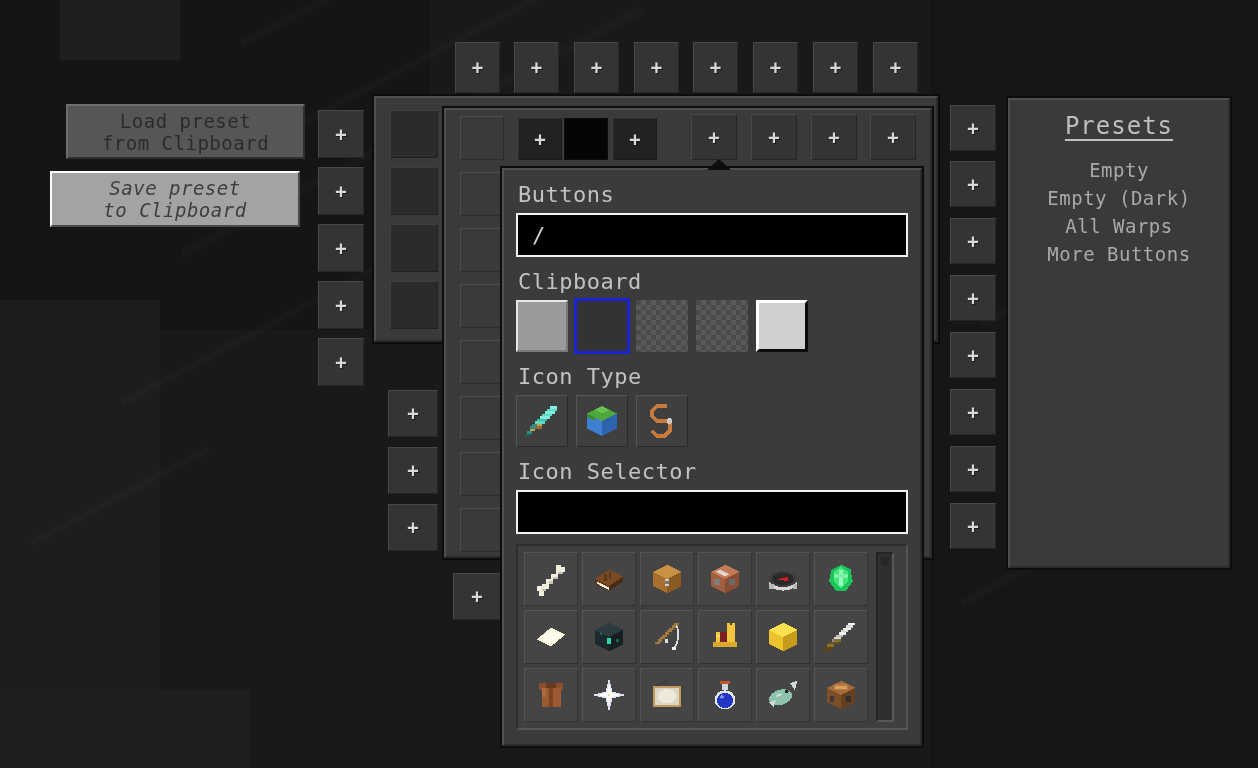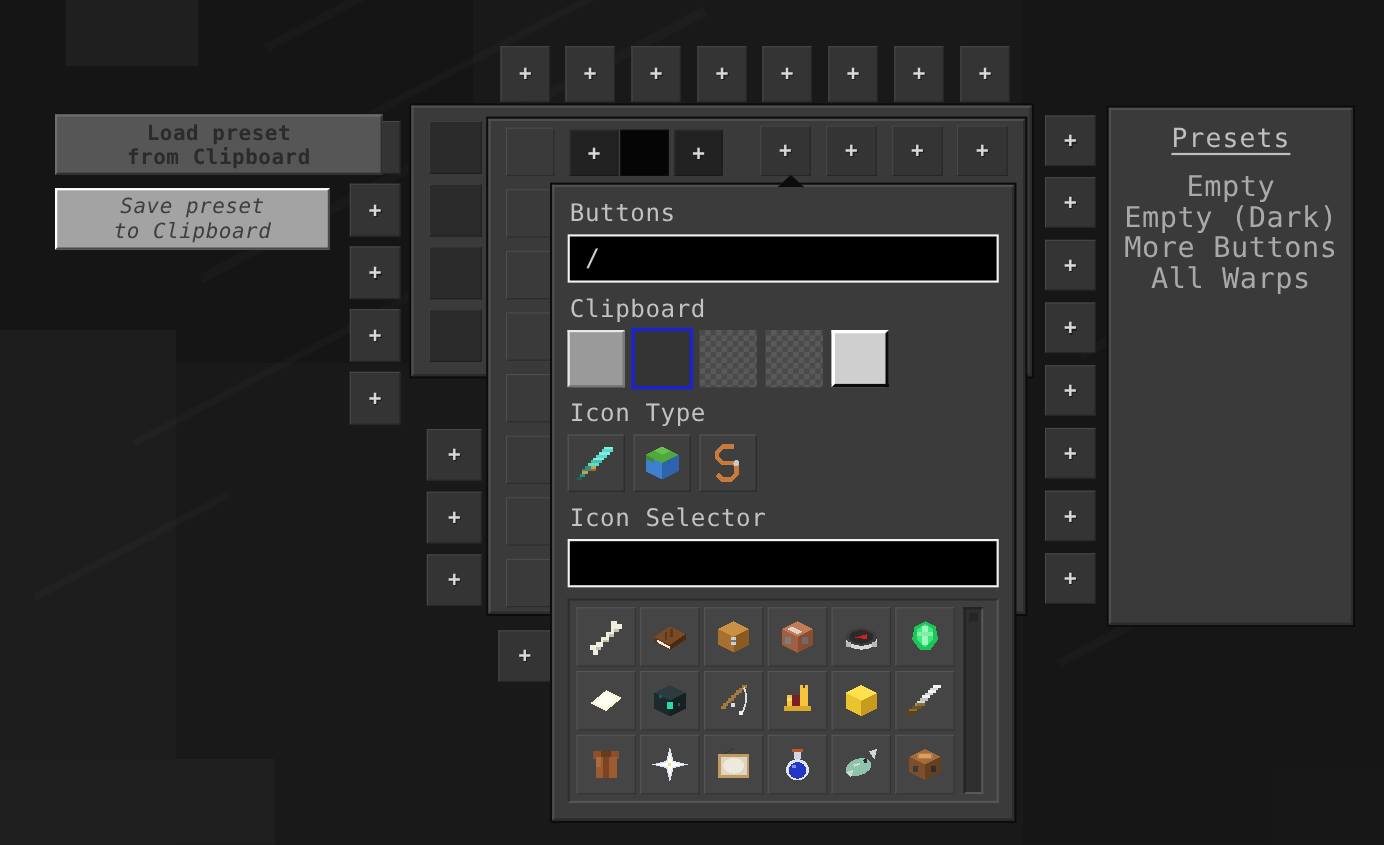--- a/index.html
+++ b/index.html
@@ -92,21 +92,21 @@
     border-right:2px solid #2c2c2c; border-bottom:2px solid #2c2c2c;
     box-shadow:0 0 0 2px #0d0d0d;
     padding-top:12px;
   }
   #presets .ptitle {
     text-align:center; font-size:24px; color:#bfbfbf;
     text-decoration:underline; text-underline-offset:5px;
     letter-spacing:1px; margin-bottom:16px;
   }
   #presets .pitem {
-    text-align:center; font-size:26px; color:#a9a9a9;
+    text-align:center; font-size:19px; color:#a9a9a9;
     line-height:28px; letter-spacing:0.5px; cursor:pointer;
   }
 
   
   #dialog {
     position:absolute; left:502px; top:168px; width:420px; height:578px;
     background:#3b3b3b;
     border-top:2px solid #505050; border-left:2px solid #505050;
     border-right:2px solid #2c2c2c; border-bottom:2px solid #2c2c2c;
     box-shadow:0 0 0 2px #0c0c0c;
@@ -270,35 +270,35 @@
   <div class="plus" style="left:950px;top:105px;width:46px;height:46px;">+</div>
   <div class="plus" style="left:950px;top:161px;width:46px;height:46px;">+</div>
   <div class="plus" style="left:950px;top:218px;width:46px;height:46px;">+</div>
   <div class="plus" style="left:950px;top:275px;width:46px;height:46px;">+</div>
   <div class="plus" style="left:950px;top:332px;width:46px;height:46px;">+</div>
   <div class="plus" style="left:950px;top:389px;width:46px;height:46px;">+</div>
   <div class="plus" style="left:950px;top:446px;width:46px;height:46px;">+</div>
   <div class="plus" style="left:950px;top:503px;width:46px;height:46px;">+</div>
 </div>
 
-<div class="clipbtn normal" style="left:50px;top:104px;width:298px;height:55px;font-weight:bold;">
+<div class="clipbtn normal" style="left:66px;top:104px;width:239px;height:55px;">
   <span>Load preset</span>
   <span>from Clipboard</span>
 </div>
 <div class="clipbtn hover" style="left:50px;top:171px;width:250px;height:56px;">
   <span>Save preset</span>
   <span>to Clipboard</span>
 </div>
 
 <div id="presets">
   <div class="ptitle">Presets</div>
   <div class="pitem">Empty</div>
   <div class="pitem">Empty (Dark)</div>
+  <div class="pitem">All Warps</div>
   <div class="pitem">More Buttons</div>
-  <div class="pitem">All Warps</div>
 </div>
 
 <div id="dialog">
   <div class="notch"></div>
 
   <div class="seclabel">Buttons</div>
   <div class="textfield">
     <span>/</span>
   </div>
 

